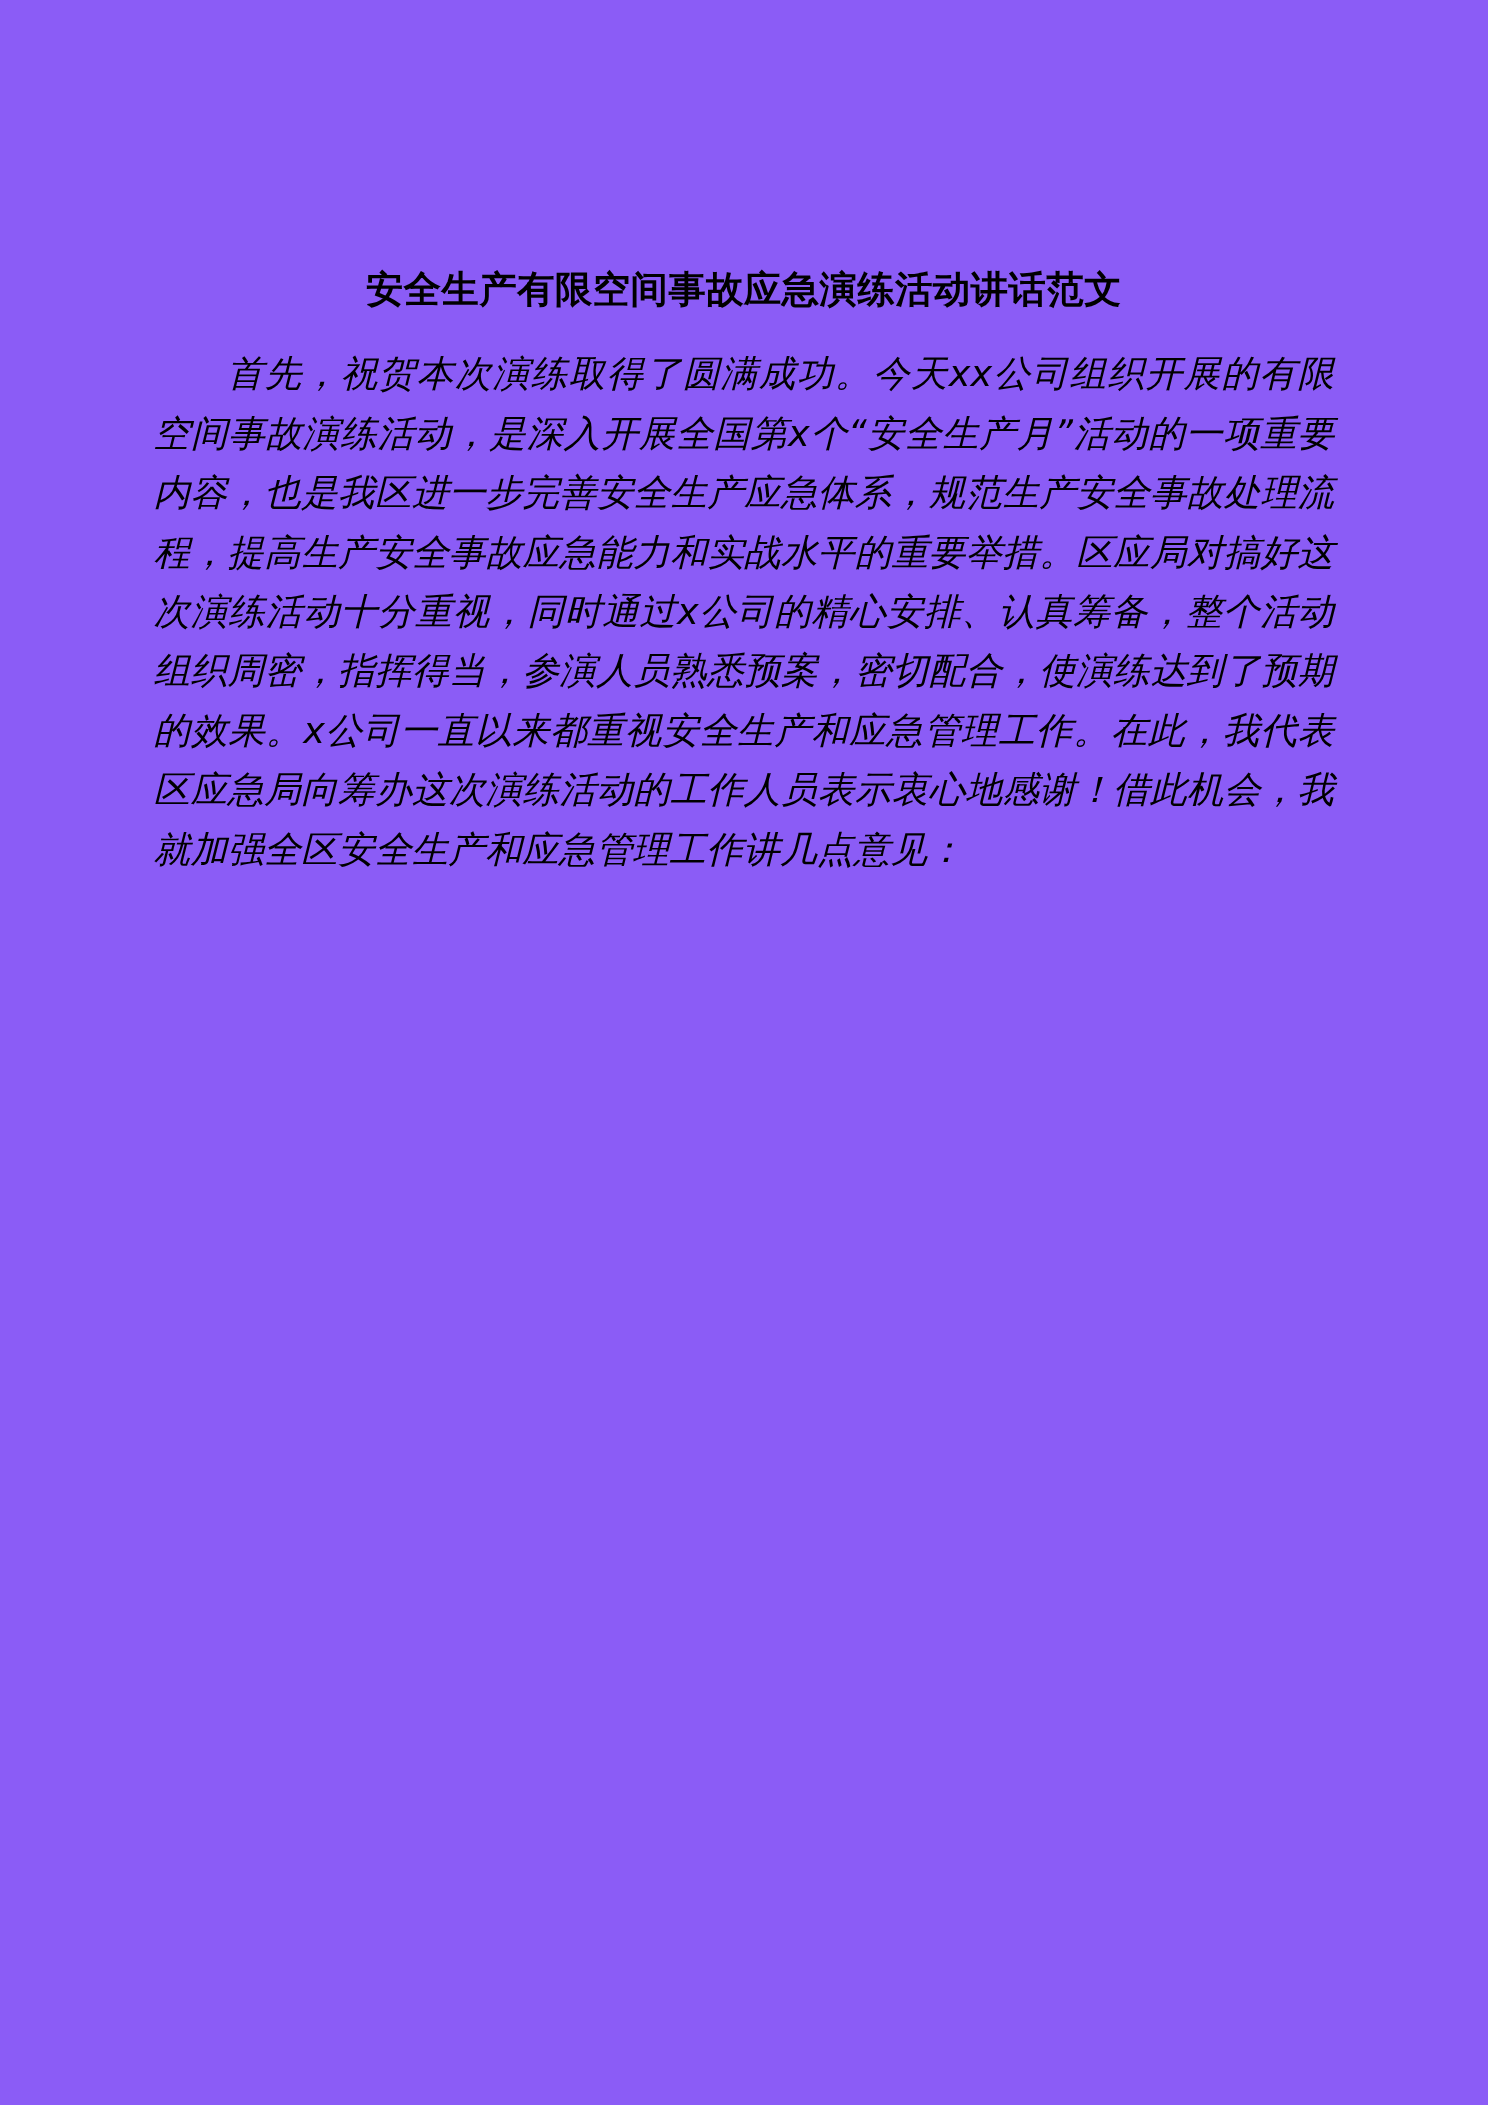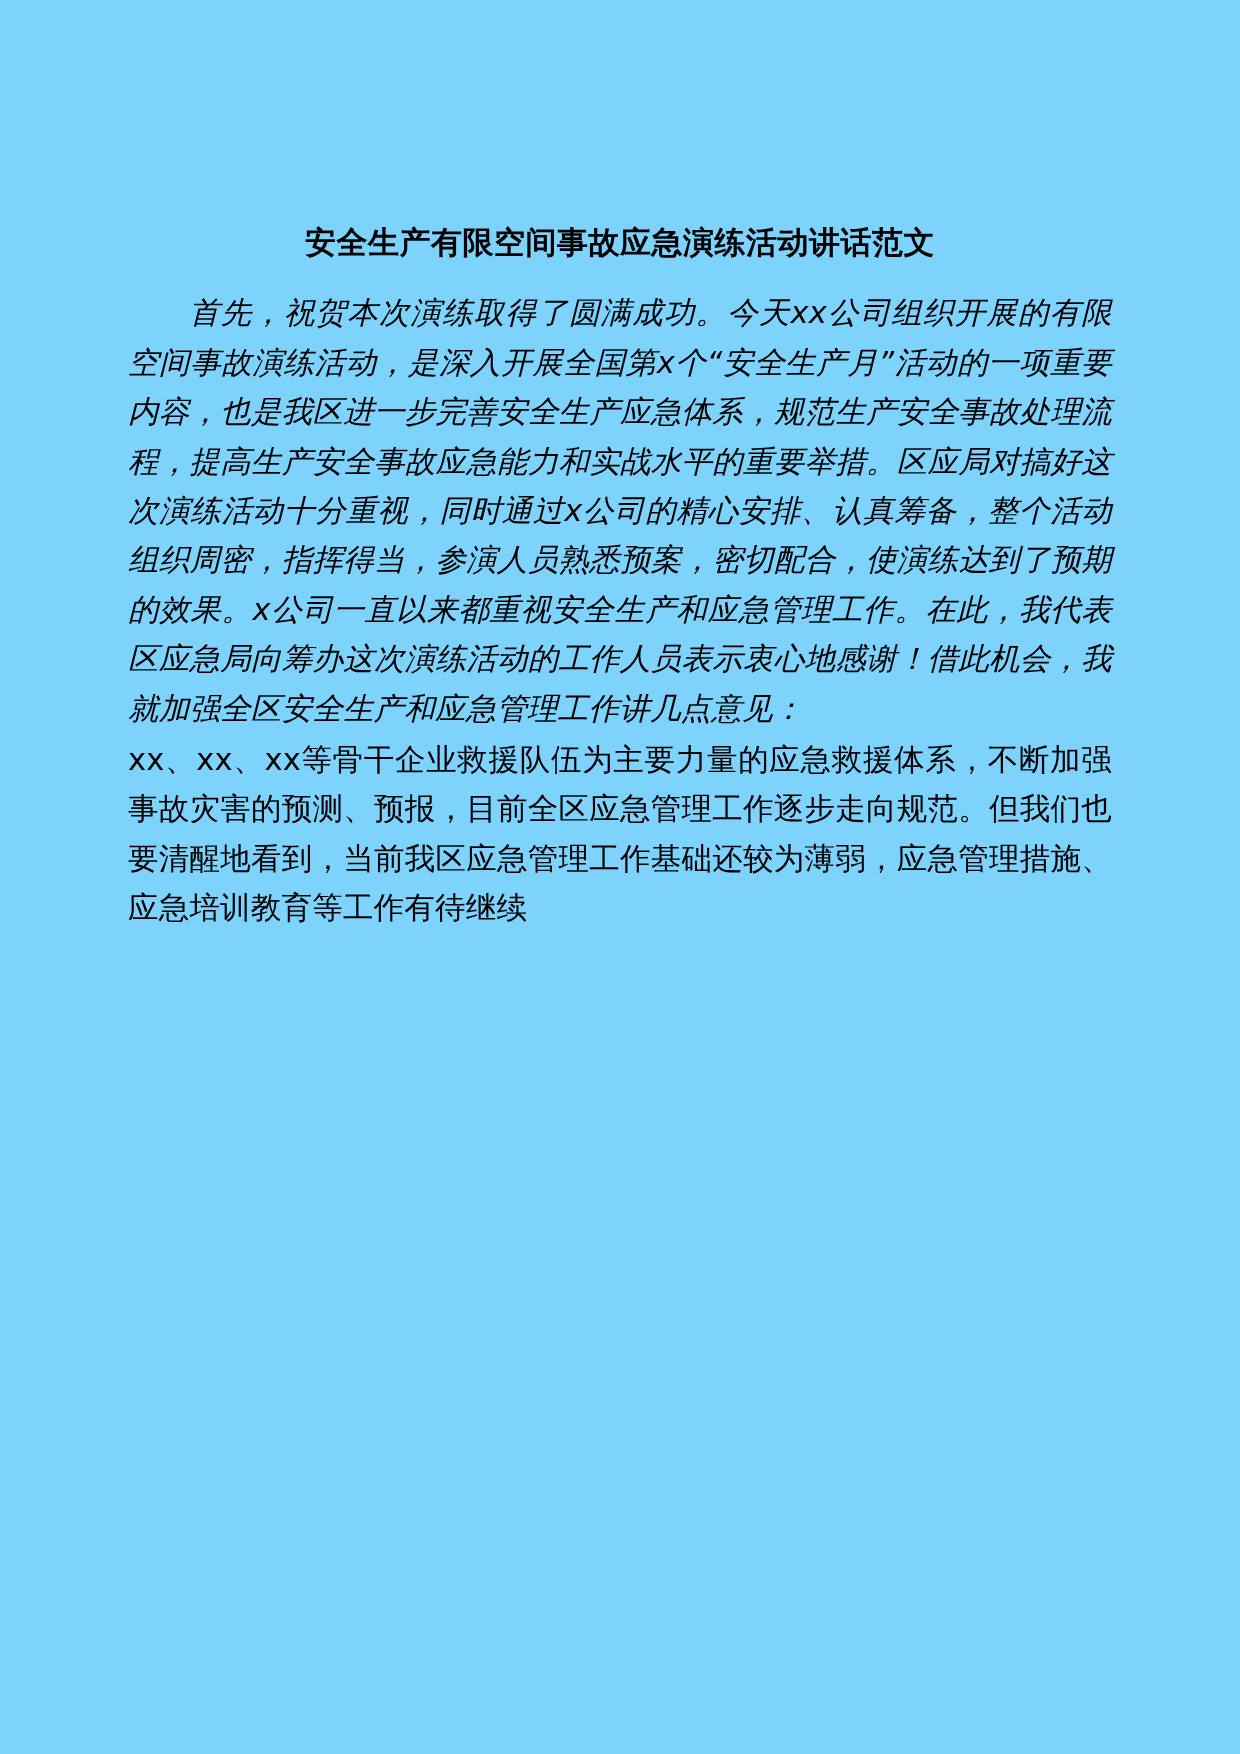--- a/index.html
+++ b/index.html
@@ -13,21 +13,21 @@
     font-family: "DejaVu Sans", "Liberation Sans", sans-serif;
     color: #000000;
     overflow: hidden;
   }
   .page {
     position: relative;
     width: 1240px;
     height: 1754px;
     box-sizing: border-box;
     padding: 222px 128px 0 128px;
-    background: #7dd3fc;
+    background: #8b5cf6;
   }
   .doc-title {
     font-size: 31px;
     font-weight: bold;
     text-align: center;
     letter-spacing: 0.5px;
     margin: 0 0 26px 0;
     line-height: 1.3;
   }
   p {
@@ -63,15 +63,14 @@
 
 <div class="page">
 
   <h1 class="doc-title">安全生产有限空间事故应急演练活动讲话范文</h1>
 
 
   <p class="block indent">首先，祝贺本次演练取得了圆满成功。今天xx公司组织开展的有限空间事故演练活动，是深入开展全国第x个“安全生产月”活动的一项重要内容，也是我区进一步完善安全生产应急体系，规范生产安全事故处理流程，提高生产安全事故应急能力和实战水平的重要举措。区应局对搞好这次演练活动十分重视，同时通过x公司的精心安排、认真筹备，整个活动组织周密，指挥得当，参演人员熟悉预案，密切配合，使演练达到了预期的效果。x公司一直以来都重视安全生产和应急管理工作。在此，我代表区应急局向筹办这次演练活动的工作人员表示衷心地感谢！借此机会，我就加强全区安全生产和应急管理工作讲几点意见：</p>
 
 
 
-  <p class="block">xx、xx、xx等骨干企业救援队伍为主要力量的应急救援体系，不断加强事故灾害的预测、预报，目前全区应急管理工作逐步走向规范。但我们也要清醒地看到，当前我区应急管理工作基础还较为薄弱，应急管理措施、应急培训教育等工作有待继续</p>
 
 </div>
 
 </body></html>

